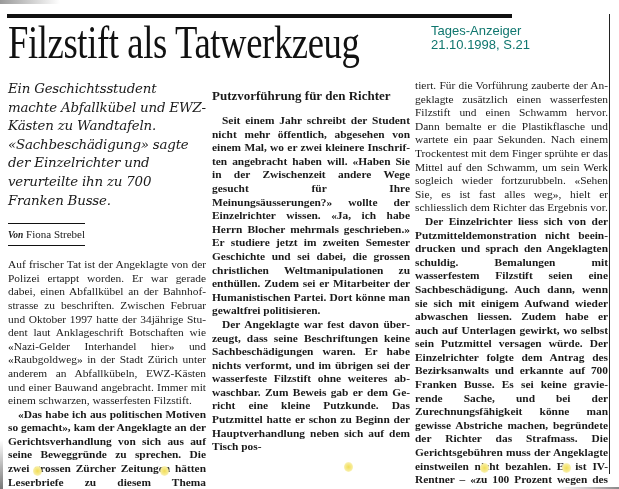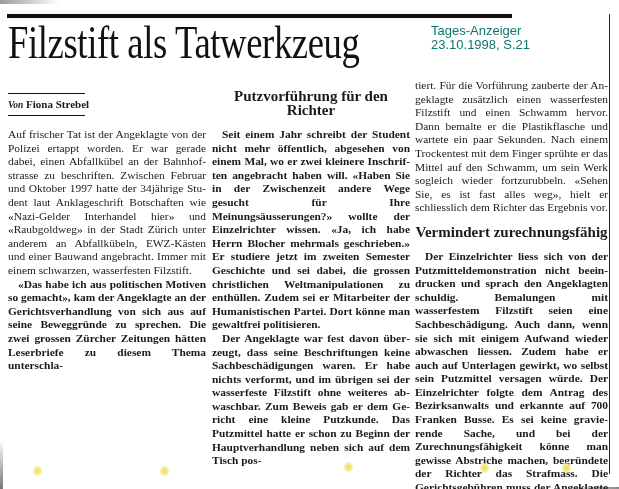--- a/index.html
+++ b/index.html
@@ -60,69 +60,69 @@
       font-size: 13.4px; line-height: 18.6px; text-align: left;
       color: #1a1a1a; margin: 0; letter-spacing: -0.2px;
     }
     .byline-rule { width: 77px; height: 1px; background: #111; }
     .byline-rule.top { margin-top: 13px; }
     .byline {
       font-size: 11px; line-height: 16px; margin: 2px 0 2px 0;
       white-space: nowrap;
     }
     .byline .von { font-style: italic; font-size: 9.5px; font-weight: bold; }
-    .byline .author { font-weight: bold; margin-top: 6px; }
+    .byline .author { font-weight: normal; margin-top: 6px; }
     .byline-rule.bottom { margin-bottom: 12px; }
 
     .subhead {
-      font-weight: bold; font-size: 15px; line-height: 14px;
-      margin: 10px 0 11px 0 !important; text-align: center;
+      font-weight: bold; font-size: 13px; line-height: 14px;
+      margin: 10px 0 11px 0 !important; text-align: left;
     }
     .smudge {
       position: absolute; width: 9px; height: 10px; border-radius: 50%;
       background: radial-gradient(circle, #f2dd55 0%, #f7ec9a 55%, rgba(255,255,255,0) 100%);
     }
   </style>
 </head>
 <body>
 
 <div class="corner-shade"></div>
 <div class="left-shade"></div>
 <div class="bottom-shade"></div>
 
 <div class="top-rule"></div>
 <div class="right-rule"></div>
 
 <h1 class="headline" style="margin:0;font-weight:normal;">Filzstift als Tatwerkzeug</h1>
 
 <div class="source">
   <div>Tages-Anzeiger</div>
-  <div>23.10.1998, S.21</div>
+  <div>21.10.1998, S.21</div>
 </div>
 
 <div class="col col1">
+  <p class="lead">Ein Geschichtsstudent machte Abfallkübel und EWZ-Kästen zu Wandtafeln. «Sachbeschädigung» sagte der Einzelrichter und verurteilte ihn zu 700 Franken Busse.</p>
   <div class="byline-rule top"></div>
   <div class="byline">
     <span class="von">Von</span>
     <span class="author">Fiona Strebel</span>
   </div>
   <div class="byline-rule bottom"></div>
   <p>Auf frischer Tat ist der Angeklagte von der Polizei ertappt worden. Er war gerade dabei, einen Abfallkübel an der Bahnhof­strasse zu beschriften. Zwischen Februar und Oktober 1997 hatte der 34jährige Stu­dent laut Anklageschrift Botschaften wie «Nazi-Gelder Interhandel hier» und «Raubgoldweg» in der Stadt Zürich unter anderem an Abfallkübeln, EWZ-Kästen und einer Bauwand angebracht. Immer mit einem schwarzen, wasserfesten Filz­stift.</p>
   <p class="indent">«Das habe ich aus politischen Motiven so gemacht», kam der Angeklagte an der Gerichtsverhandlung von sich aus auf seine Beweggründe zu sprechen. Die zwei grossen Zürcher Zeitungen hätten Leserbriefe zu diesem Thema unterschla-</p>
 </div>
 
 <div class="col col2">
   <p class="subhead">Putzvorführung für den Richter</p>
   <p class="indent">Seit einem Jahr schreibt der Student nicht mehr öffentlich, abgesehen von einem Mal, wo er zwei kleinere Inschrif­ten angebracht haben will. «Haben Sie in der Zwischenzeit andere Wege gesucht für Ihre Meinungsäusserungen?» wollte der Einzelrichter wissen. «Ja, ich habe Herrn Blocher mehrmals geschrieben.» Er studiere jetzt im zweiten Semester Ge­schichte und sei dabei, die grossen christ­lichen Weltmanipulationen zu enthüllen. Zudem sei er Mitarbeiter der Humanisti­schen Partei. Dort könne man gewaltfrei politisieren.</p>
   <p class="indent">Der Angeklagte war fest davon über­zeugt, dass seine Beschriftungen keine Sachbeschädigungen waren. Er habe nichts verformt, und im übrigen sei der wasserfeste Filzstift ohne weiteres ab­waschbar. Zum Beweis gab er dem Ge­richt eine kleine Putzkunde. Das Putzmit­tel hatte er schon zu Beginn der Hauptver­handlung neben sich auf dem Tisch pos-</p>
 </div>
 
 <div class="col col3">
   <p>tiert. Für die Vorführung zauberte der An­geklagte zusätzlich einen wasserfesten Filzstift und einen Schwamm hervor. Dann bemalte er die Plastikflasche und wartete ein paar Sekunden. Nach einem Trockentest mit dem Finger sprühte er das Mittel auf den Schwamm, um sein Werk sogleich wieder fortzurubbeln. «Se­hen Sie, es ist fast alles weg», hielt er schliesslich dem Richter das Ergebnis vor.</p>
-  <p class="subhead">Vermindert zurechnungsfähig</p>
   <p class="indent">Der Einzelrichter liess sich von der Putzmitteldemonstration nicht beein­drucken und sprach den Angeklagten schuldig. Bemalungen mit wasserfestem Filzstift seien eine Sachbeschädigung. Auch dann, wenn sie sich mit einigem Aufwand wieder abwaschen liessen. Zu­dem habe er auch auf Unterlagen gewirkt, wo selbst sein Putzmittel versagen würde. Der Einzelrichter folgte dem An­trag des Bezirksanwalts und erkannte auf 700 Franken Busse. Es sei keine gravie­rende Sache, und bei der Zurechnungsfä­higkeit könne man gewisse Abstriche ma­chen, begründete der Richter das Straf­mass. Die Gerichtsgebühren muss der Angeklagte einstweilen nicht bezahlen. Er ist IV-Rentner – «zu 100 Prozent we­gen des kapitalistischen Systems», wie er betonte.</p>
 </div>
 
 <div class="smudge" style="left:33px;top:466px;"></div>
 <div class="smudge" style="left:160px;top:466px;"></div>
 <div class="smudge" style="left:344px;top:462px;"></div>
 <div class="smudge" style="left:480px;top:463px;"></div>
 <div class="smudge" style="left:562px;top:463px;"></div>
 
 </body></html>

